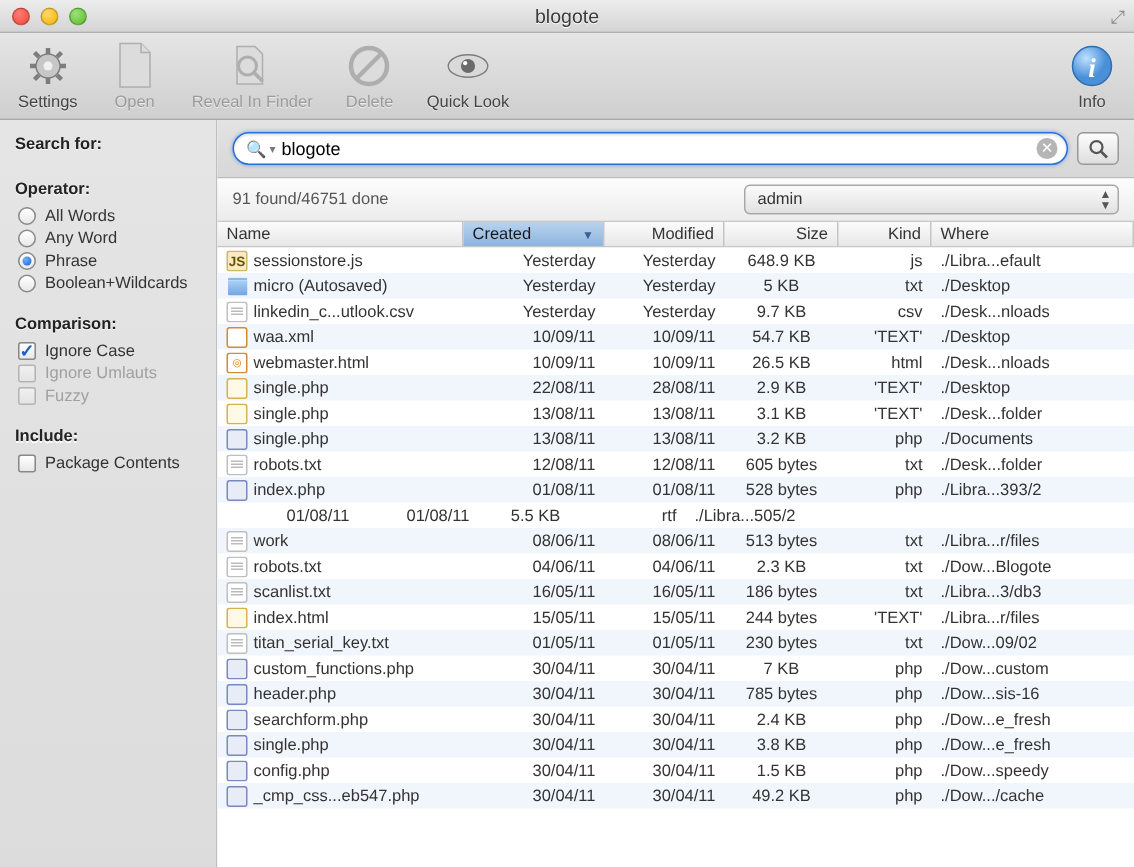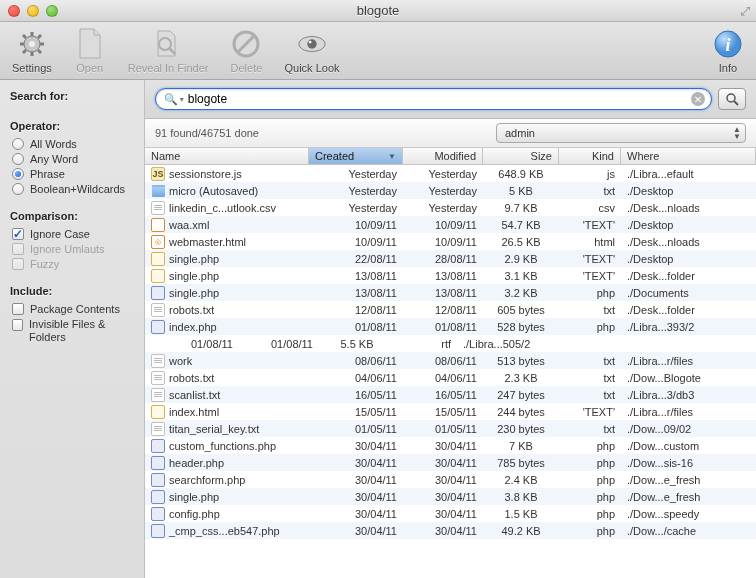--- a/index.html
+++ b/index.html
@@ -275,24 +275,20 @@
     <div class="check-row">
         <span class="check disabled"></span>
         <span class="lbl-disabled">Fuzzy</span>
       </div>
     <div class="section-gap"></div>
     <div class="section-label">Include:</div>
     <div class="check-row">
         <span class="check"></span>
         <span>Package Contents</span>
       </div>
-    <div class="check-row" style="align-items:flex-start">
-        <span class="check" style="margin-top:1px"></span>
-        <span style="line-height:13px">Invisible Files &amp; Folders</span>
-      </div>
   </div>
 
   <div class="main">
     <div class="searchbar">
       <div class="searchfield">
         <span class="mag">🔍</span>
         <span class="chev">▾</span>
         <input type="text" value="blogote" style="">
         <span class="clear">✕</span>
       </div>
@@ -474,21 +470,21 @@
           <div class="cell c-kind">txt</div>
           <div class="cell c-where">./Dow...Blogote</div>
         </div>
         <div class="row">
           <div class="cell c-name">
             <span class="fi fi-txt"></span>
             <span>scanlist.txt</span>
           </div>
           <div class="cell c-created">16/05/11</div>
           <div class="cell c-modified">16/05/11</div>
-          <div class="cell c-size">247 bytes</div>
+          <div class="cell c-size">186 bytes</div>
           <div class="cell c-kind">txt</div>
           <div class="cell c-where">./Libra...3/db3</div>
         </div>
         <div class="row">
           <div class="cell c-name">
             <span class="fi fi-text"></span>
             <span>index.html</span>
           </div>
           <div class="cell c-created">15/05/11</div>
           <div class="cell c-modified">15/05/11</div>

